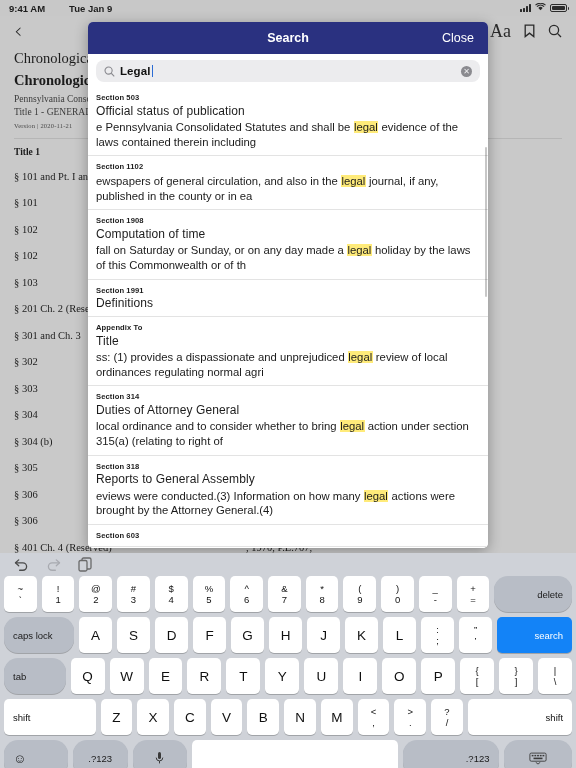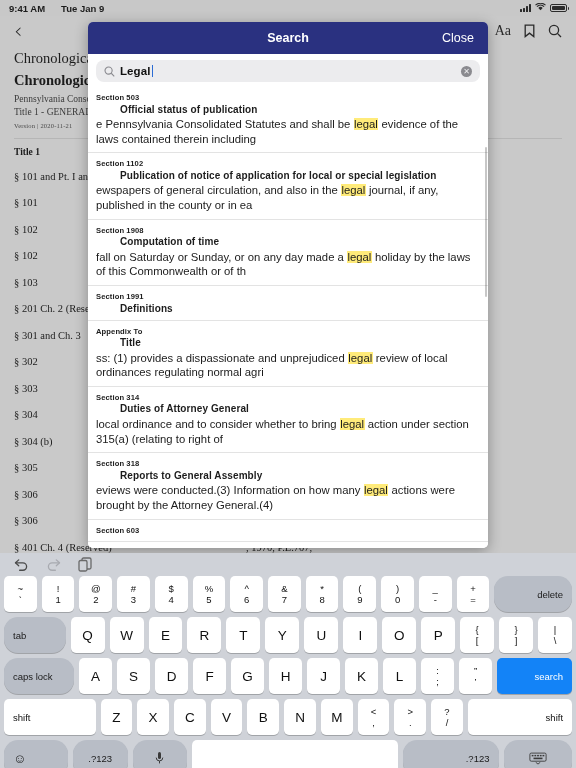--- a/index.html
+++ b/index.html
@@ -10,21 +10,21 @@
     background: #c9c9c9;
   }
   #app { position: relative; width: 576px; height: 768px; overflow: hidden; }
 
   
   .statusbar {
     position: absolute; top: 0; left: 0; width: 576px; height: 16px;
     background: #c8c8c8; display: flex; align-items: center;
     padding: 0 9px; font-size: 9.5px; color: #1c1c1c; font-weight: 600;
   }
-  .sb-time { margin-right: 16px; }
+  .sb-time { margin-right: 24px; }
   .sb-date { font-weight: 700; }
   .sb-right { margin-left: auto; display: flex; align-items: center; gap: 4px; }
   .sig { display: flex; align-items: flex-end; gap: 1px; height: 8px; }
   .sig i { display: block; width: 2px; background: #2b2b2b; border-radius: .5px; }
   .sig i:nth-child(1){height:3px}.sig i:nth-child(2){height:4.5px}
   .sig i:nth-child(3){height:6px}.sig i:nth-child(4){height:8px}
   .wifi { font-size: 10px; color: #2b2b2b; line-height: 1; }
   .batt { width: 17px; height: 8px; border: 1px solid #2b2b2b; border-radius: 2px;
           position: relative; }
   .batt::after { content:''; position:absolute; right:-3px; top:2px; width:1.5px;
@@ -34,21 +34,21 @@
 
   
   .doc { position: absolute; top: 16px; left: 0; width: 576px; height: 537px;
          background: #c9c9c9; }
   .doc-nav { height: 30px; display: flex; align-items: center; padding: 0 14px; }
   .back-chevron { font-size: 21px; color: #2a2a2a; line-height: 1; font-weight: 300;
                   font-family: "DejaVu Sans", sans-serif; }
   .doc-nav-title { flex: 1; text-align: center; font-family: "Liberation Serif", serif;
                    font-size: 12px; color: #262626; }
   .doc-nav-icons { display: flex; align-items: center; gap: 13px; color: #2a2a2a; }
-  .ic-aa { font-family: "Liberation Serif", serif; font-size: 14px; }
+  .ic-aa { font-family: "Liberation Serif", serif; font-size: 18px; }
   .ic-bm svg, .ic-sr svg { display: block; }
 
   .doc-body { padding: 4px 14px 0 14px; }
   .doc-h1 { font-family: "Liberation Serif", serif; font-size: 14.5px; color: #1c1c1c;
             margin-bottom: 5px; }
   .doc-h2 { font-family: "Liberation Serif", serif; font-size: 14.5px; font-weight: bold;
             color: #1c1c1c; margin-bottom: 4px; }
   .doc-sub { font-family: "Liberation Serif", serif; font-size: 9.5px; color: #3a3a3a;
              line-height: 1.32; }
   .doc-ver { font-family: "Liberation Serif", serif; font-size: 6.5px; color: #4a4a4a;
@@ -82,22 +82,22 @@
   .sf-text { font-size: 11.5px; color: #111; font-weight: 600; letter-spacing: .1px; }
   .sf-caret { width: 1.2px; height: 12px; background: #2b6cd4; margin-left: 1px;
               display: inline-block; vertical-align: middle; }
   .sf-clear { margin-left: auto; width: 11px; height: 11px; border-radius: 50%;
               background: #8a8a8f; color: #ececee; font-size: 8px; line-height: 11px;
               text-align: center; font-family: "DejaVu Sans", sans-serif; }
 
   .results { height: 464px; overflow: hidden; background: #fff; position: relative; }
   .result { padding: 6px 8px 6px 8px; border-bottom: 1px solid #e3e3e3; }
   .r-sec { font-size: 7.6px; font-weight: bold; color: #1c1c1c; letter-spacing: .1px; }
-  .r-ttl { font-size: 10px; font-weight: bold; color: #1c1c1c; letter-spacing: .1px;
-           margin-top: 1.5px; margin-left: 24px; }
+  .r-ttl { font-size: 12px; font-weight: normal; color: #1c1c1c; letter-spacing: .1px;
+           margin-top: 1.5px; }
   .r-snip { font-size: 11.3px; color: #1b1b1b; line-height: 1.3; margin-top: 2.5px; }
   .r-snip mark { background: #ffeb7a; color: #1b1b1b; padding: 0 .5px; }
   .modal-scroll { position: absolute; right: 1.5px; top: 60px; width: 2px; height: 150px;
                   background: rgba(0,0,0,.22); border-radius: 1px; }
 
   
   .kb { position: absolute; left: 0; bottom: 0; width: 576px; height: 215px;
         background: #cfd2d8; }
   .kb-tools { height: 23px; display: flex; align-items: center; gap: 17px;
               padding: 0 14px; }
@@ -279,21 +279,20 @@
 
     <div class="results">
       <div id="results-list">
           <div class="result">
             <div class="r-sec">Section 503</div>
             <div class="r-ttl">Official status of publication</div>
             <div class="r-snip"><span>e Pennsylvania Consolidated Statutes and shall be </span><mark style="background: rgb(255, 235, 122);">legal</mark><span> evidence of the laws contained therein including</span></div>
           </div>
           <div class="result">
             <div class="r-sec">Section 1102</div>
-            <div class="r-ttl">Publication of notice of application for local or special legislation</div>
             <div class="r-snip"><span>ewspapers of general circulation, and also in the </span><mark style="background: rgb(255, 235, 122);">legal</mark><span> journal, if any, published in the county or in ea</span></div>
           </div>
           <div class="result">
             <div class="r-sec">Section 1908</div>
             <div class="r-ttl">Computation of time</div>
             <div class="r-snip"><span> fall on Saturday or Sunday, or on any day made a </span><mark style="background: rgb(255, 235, 122);">legal</mark><span> holiday by the laws of this Commonwealth or of th</span></div>
           </div>
           <div class="result">
             <div class="r-sec">Section 1991</div>
             <div class="r-ttl">Definitions</div>
@@ -391,20 +390,41 @@
           <div class="key num dual">
             <span class="top">_</span>
             <span class="bot">-</span>
           </div>
           <div class="key num dual">
             <span class="top">+</span>
             <span class="bot">=</span>
           </div>
           <div class="key mod lbl-right" style="flex: 2.1 1 0px;">delete</div>
         </div>
+      <div class="kb-row" id="kb-row-a">
+          <div class="key mod lbl-left" style="flex: 1.85 1 0px;">caps lock</div>
+          <div class="key">A</div>
+          <div class="key">S</div>
+          <div class="key">D</div>
+          <div class="key">F</div>
+          <div class="key">G</div>
+          <div class="key">H</div>
+          <div class="key">J</div>
+          <div class="key">K</div>
+          <div class="key">L</div>
+          <div class="key num dual">
+            <span class="top">:</span>
+            <span class="bot">;</span>
+          </div>
+          <div class="key num dual">
+            <span class="top">”</span>
+            <span class="bot">’</span>
+          </div>
+          <div class="key search lbl-right" style="flex: 2 1 0px;">search</div>
+        </div>
       <div class="kb-row" id="kb-row-q">
           <div class="key mod lbl-left" style="flex: 1.55 1 0px;">tab</div>
           <div class="key">Q</div>
           <div class="key">W</div>
           <div class="key">E</div>
           <div class="key">R</div>
           <div class="key">T</div>
           <div class="key">Y</div>
           <div class="key">U</div>
           <div class="key">I</div>
@@ -415,41 +435,20 @@
             <span class="bot">[</span>
           </div>
           <div class="key num dual">
             <span class="top">}</span>
             <span class="bot">]</span>
           </div>
           <div class="key num dual">
             <span class="top">|</span>
             <span class="bot">\</span>
           </div>
-        </div>
-      <div class="kb-row" id="kb-row-a">
-          <div class="key mod lbl-left" style="flex: 1.85 1 0px;">caps lock</div>
-          <div class="key">A</div>
-          <div class="key">S</div>
-          <div class="key">D</div>
-          <div class="key">F</div>
-          <div class="key">G</div>
-          <div class="key">H</div>
-          <div class="key">J</div>
-          <div class="key">K</div>
-          <div class="key">L</div>
-          <div class="key num dual">
-            <span class="top">:</span>
-            <span class="bot">;</span>
-          </div>
-          <div class="key num dual">
-            <span class="top">”</span>
-            <span class="bot">’</span>
-          </div>
-          <div class="key search lbl-right" style="flex: 2 1 0px;">search</div>
         </div>
       <div class="kb-row" id="kb-row-z">
           <div class="key light lbl-left" style="flex: 2.6 1 0px;">shift</div>
           <div class="key">Z</div>
           <div class="key">X</div>
           <div class="key">C</div>
           <div class="key">V</div>
           <div class="key">B</div>
           <div class="key">N</div>
           <div class="key">M</div>

